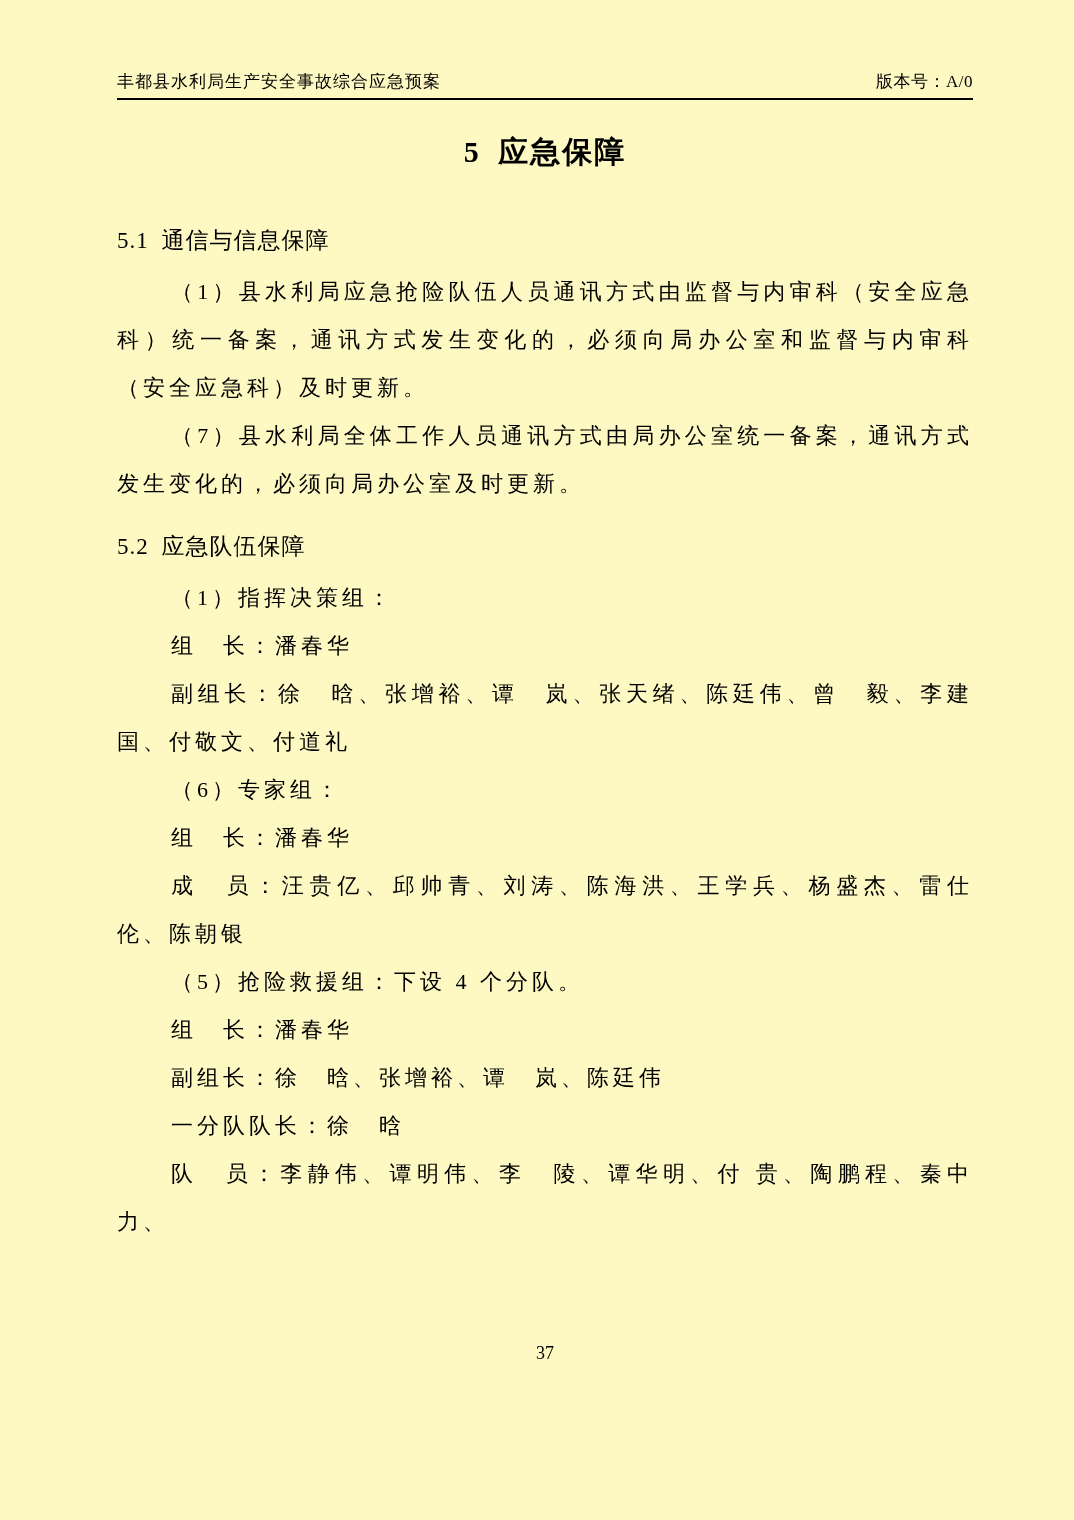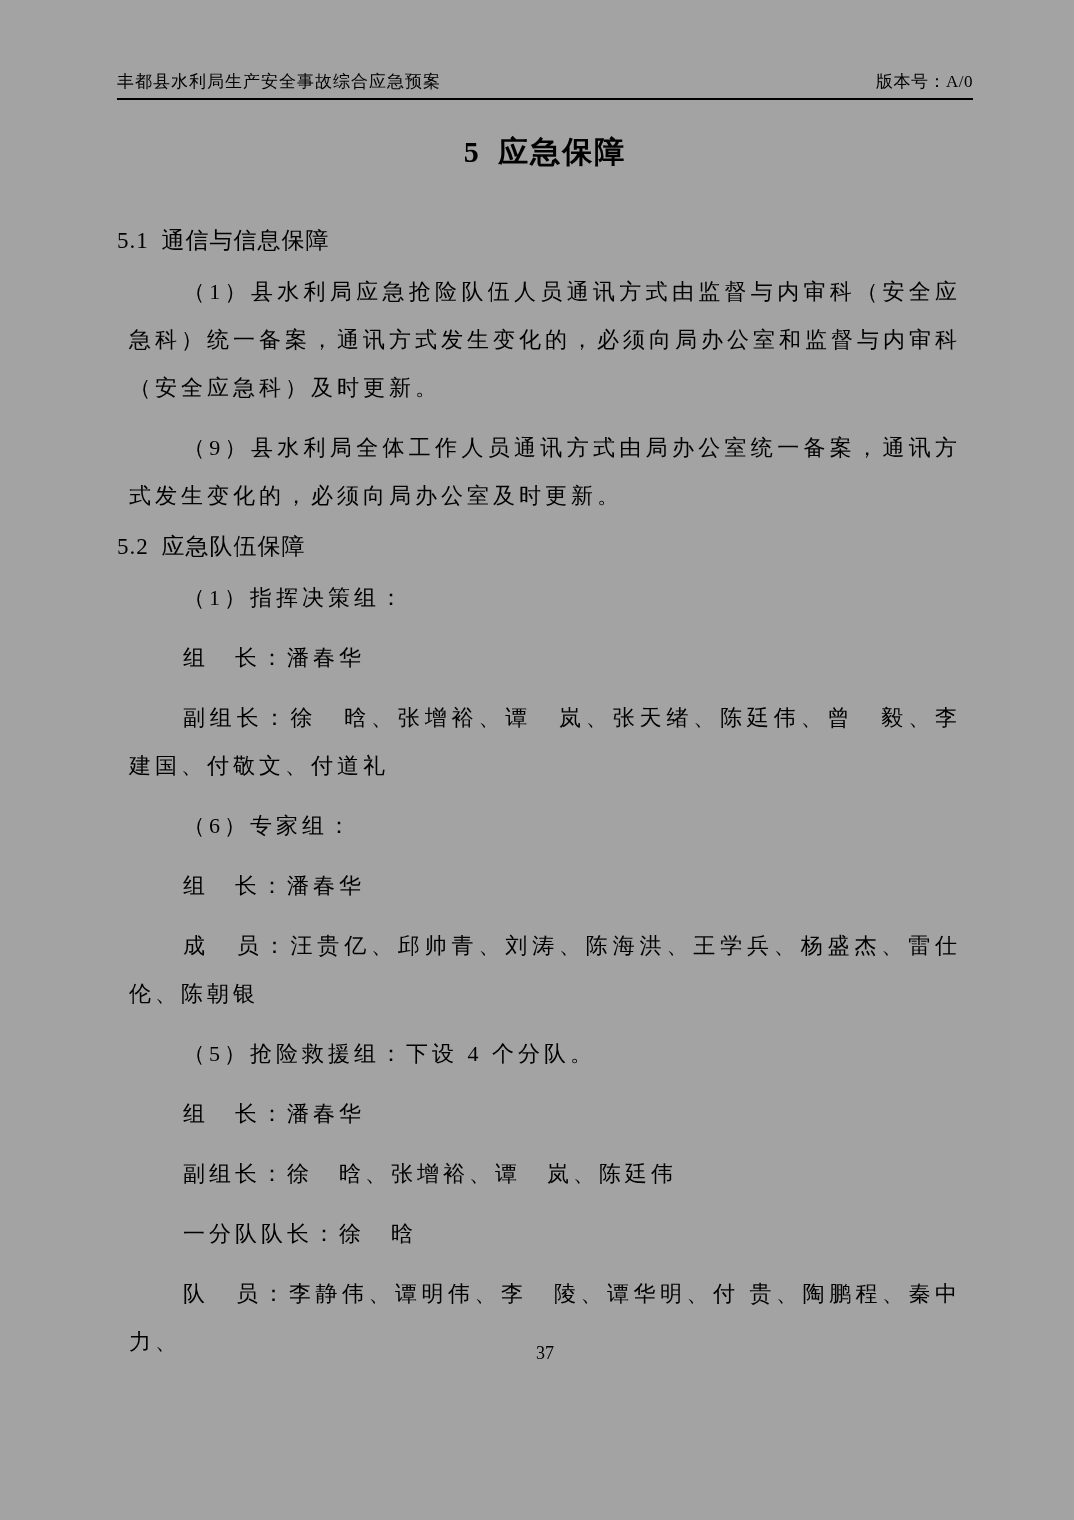--- a/index.html
+++ b/index.html
@@ -11,21 +11,21 @@
     width: 1074px;
     height: 1520px;
     position: relative;
     overflow: hidden;
     font-family: "Liberation Serif", "DejaVu Serif", serif;
     color: #000000;
   }
   .page {
     position: absolute;
     inset: 0;
-    background: #a3a3a3;
+    background: #fef9c3;
   }
   
   .page-header {
     position: absolute;
     top: 72px;
     left: 117px;
     width: 856px;
     display: flex;
     justify-content: space-between;
     align-items: flex-end;
@@ -55,23 +55,23 @@
   }
   .section-heading {
     font-size: 23px;
     line-height: 30px;
     font-weight: normal;
     letter-spacing: 1px;
     word-spacing: 6px;
     margin: 0 0 12px 0;
   }
   #heading-5-1 { margin-top: 56px; }
-  #heading-5-2 { margin-top: 8px; }
+  #heading-5-2 { margin-top: 24px; }
   .para {
-    margin: 12px;
+    margin: 0;
     font-size: 22px;
     line-height: 48px;
     letter-spacing: 4px;
     text-indent: 54px;
     text-align: justify;
     text-justify: inter-character;
   }
   
   .page-footer {
     position: absolute;
@@ -93,21 +93,21 @@
     <span class="hdr-right">版本号：A/0</span>
   </div>
 
   <div class="content">
 
     <h1 class="doc-title">5 应急保障</h1>
 
     <h2 class="section-heading" id="heading-5-1">5.1 通信与信息保障</h2>
 
     <p class="para">（1）县水利局应急抢险队伍人员通讯方式由监督与内审科（安全应急科）统一备案，通讯方式发生变化的，必须向局办公室和监督与内审科（安全应急科）及时更新。</p>
-    <p class="para">（9）县水利局全体工作人员通讯方式由局办公室统一备案，通讯方式发生变化的，必须向局办公室及时更新。</p>
+    <p class="para">（7）县水利局全体工作人员通讯方式由局办公室统一备案，通讯方式发生变化的，必须向局办公室及时更新。</p>
 
     <h2 class="section-heading" id="heading-5-2">5.2 应急队伍保障</h2>
 
     <p class="para">（1）指挥决策组：</p>
     <p class="para">组　长：潘春华</p>
     <p class="para">副组长：徐　晗、张增裕、谭　岚、张天绪、陈廷伟、曾　毅、李建国、付敬文、付道礼</p>
     <p class="para">（6）专家组：</p>
     <p class="para">组　长：潘春华</p>
     <p class="para">成　员：汪贵亿、邱帅青、刘涛、陈海洪、王学兵、杨盛杰、雷仕伦、陈朝银</p>
     <p class="para">（5）抢险救援组：下设 4 个分队。</p>

